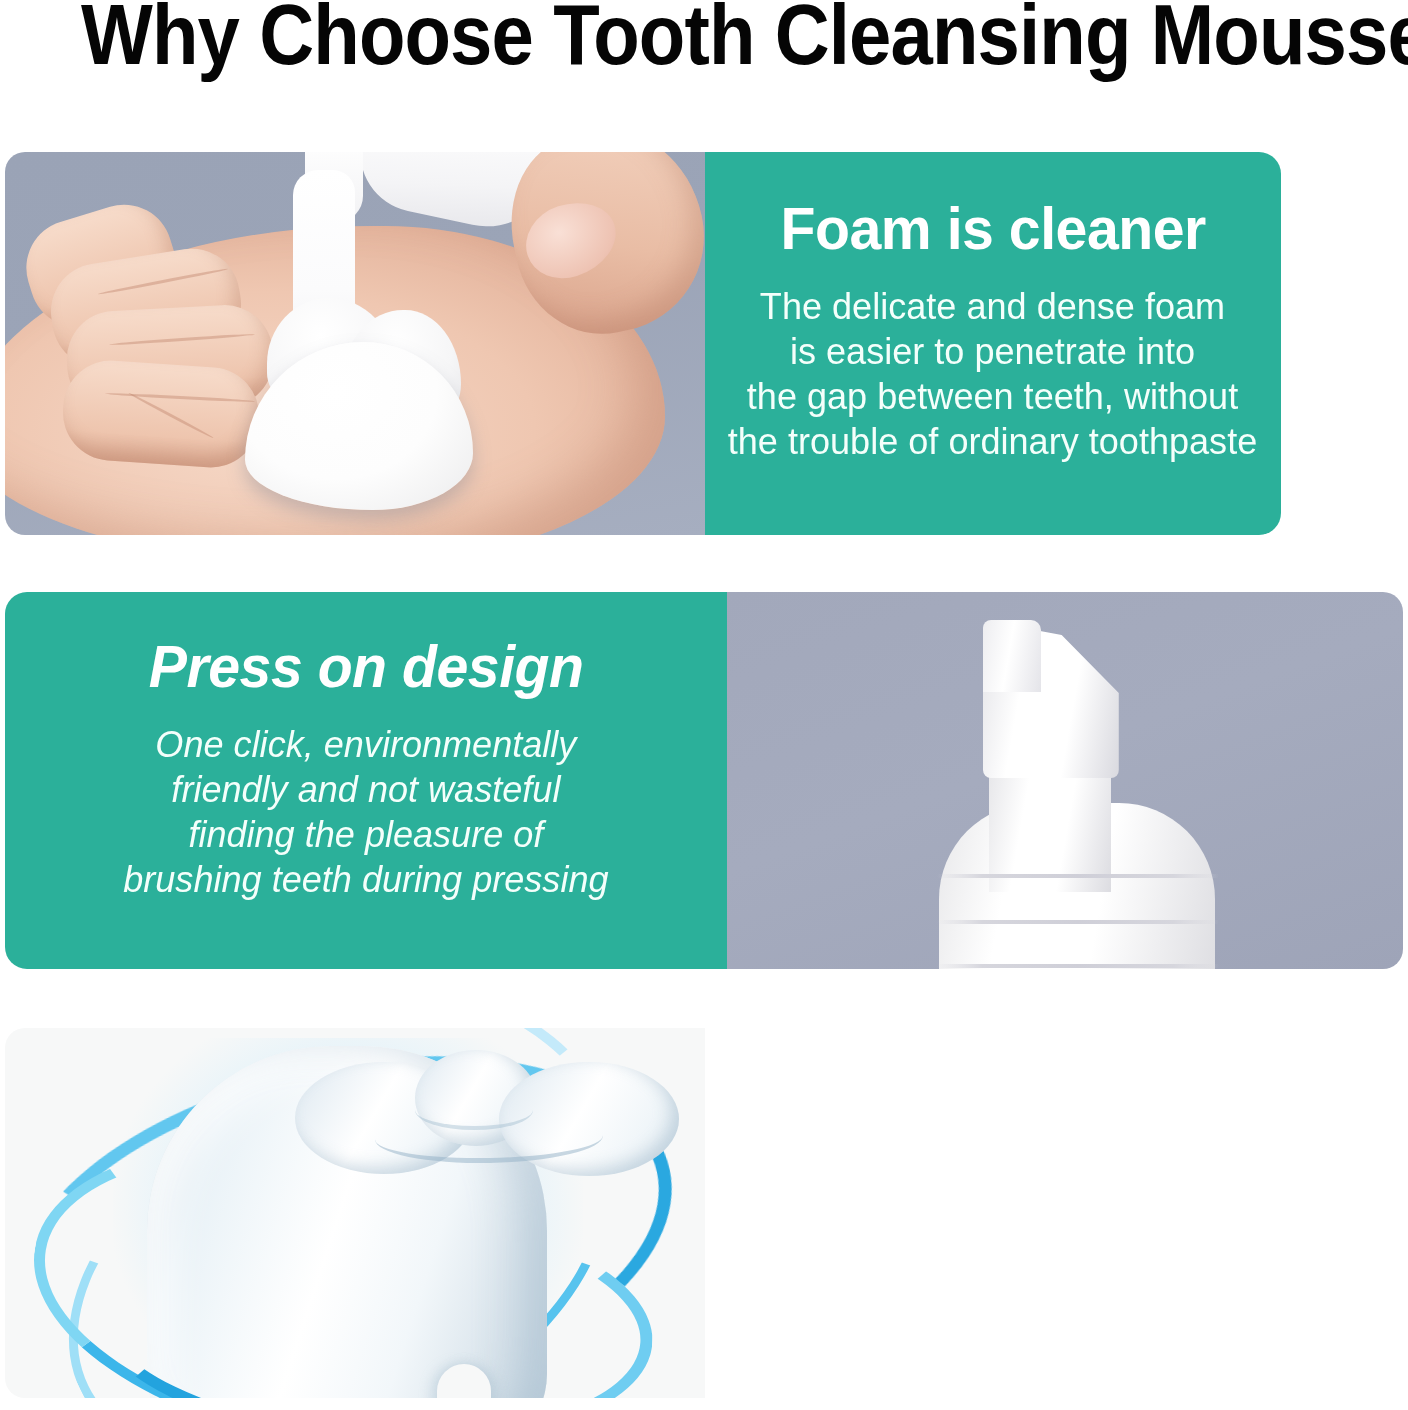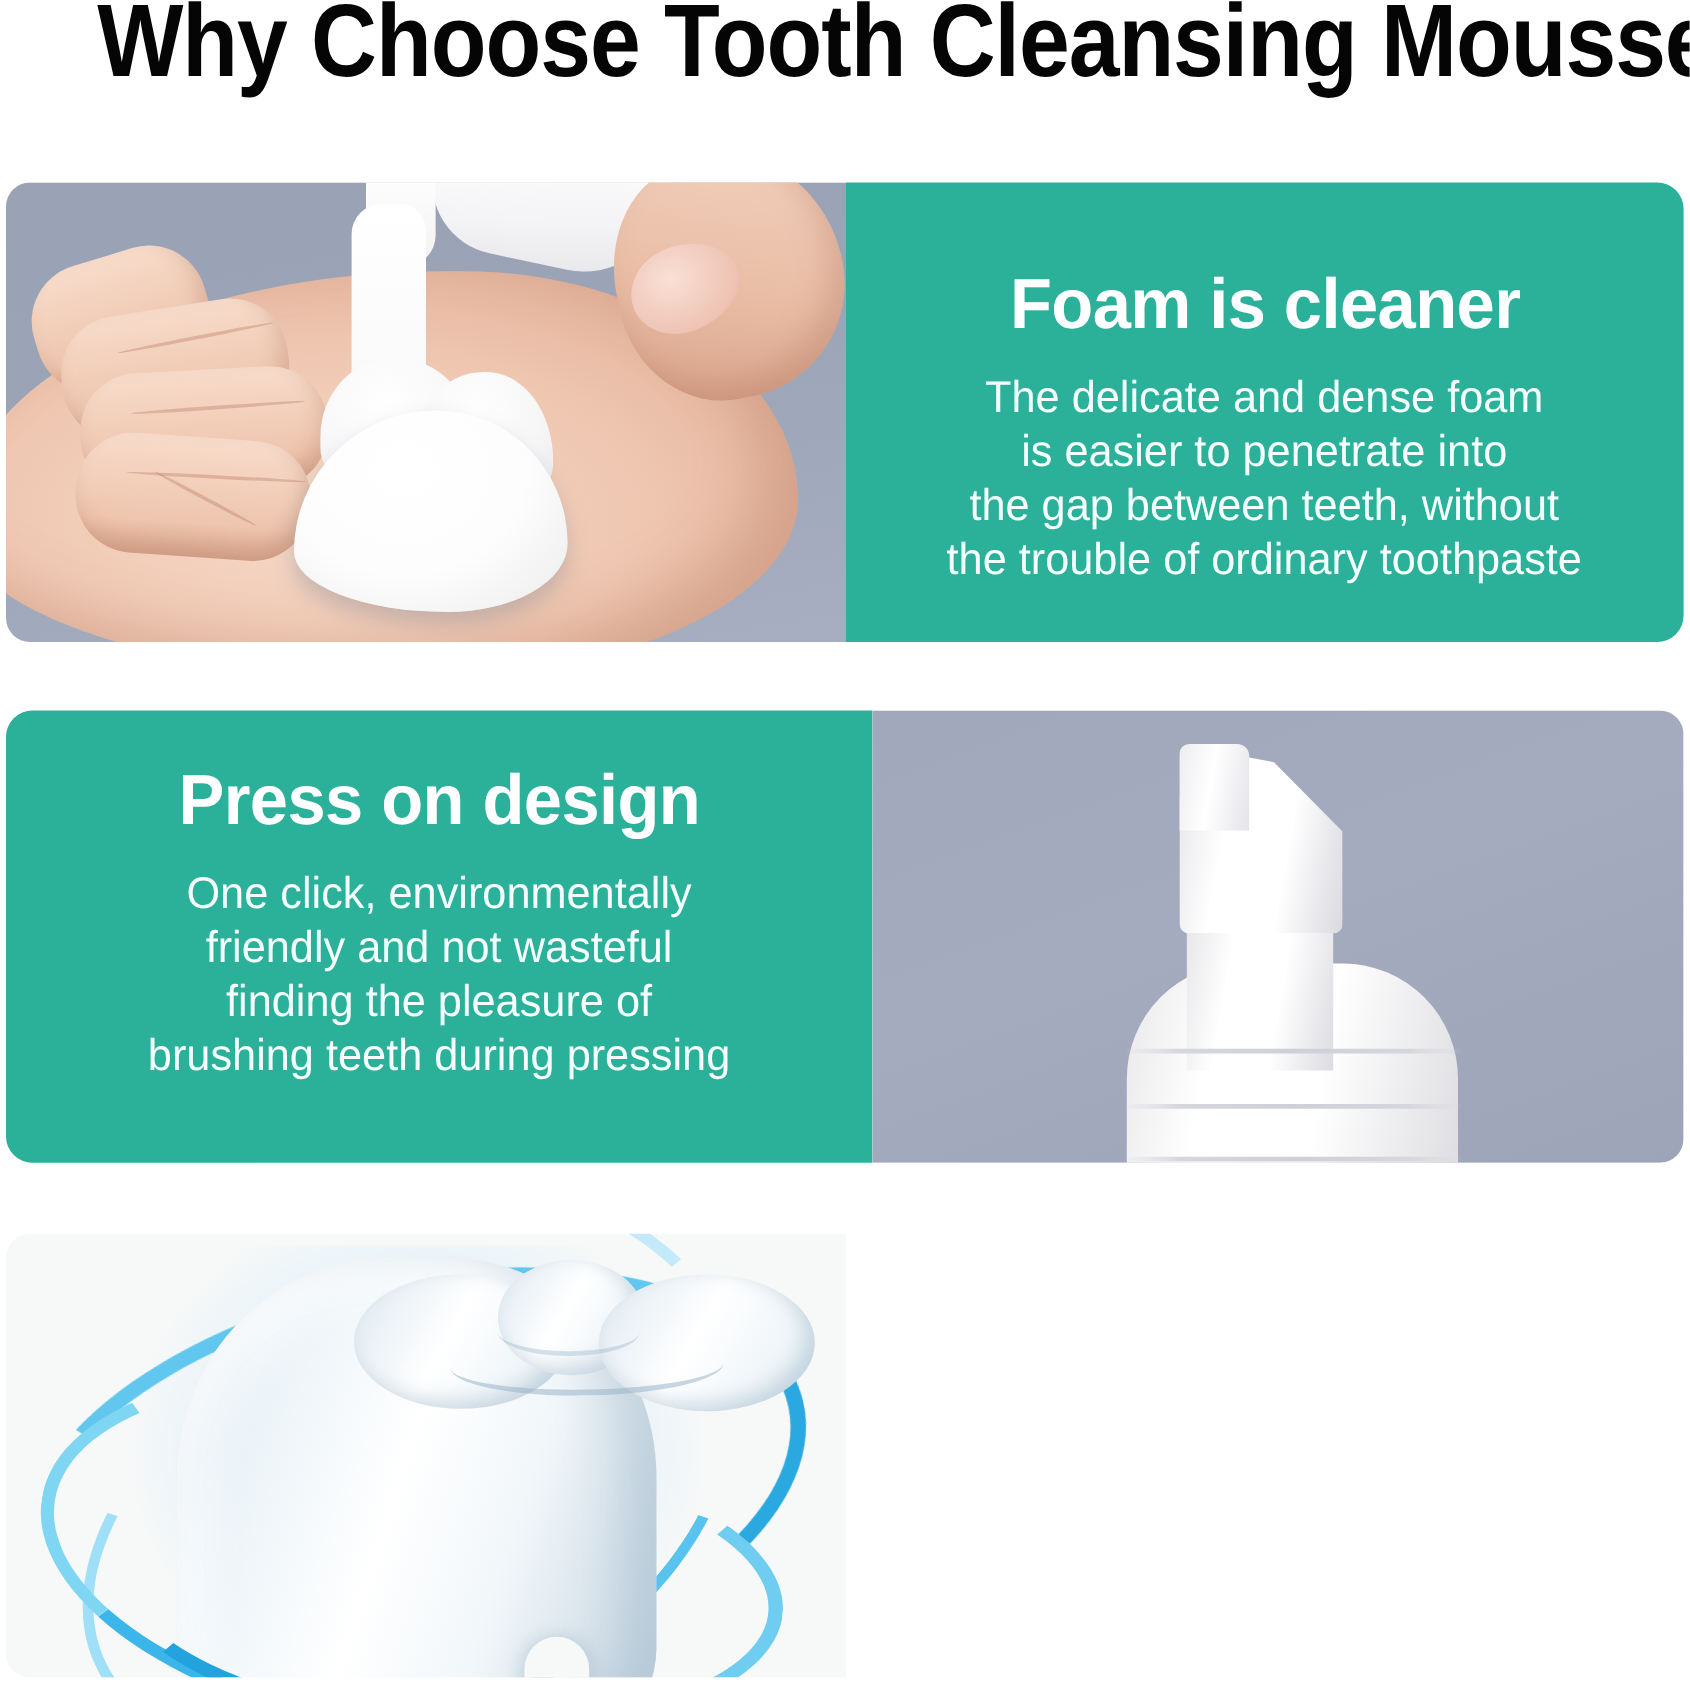--- a/index.html
+++ b/index.html
@@ -55,24 +55,24 @@
     background: #2bb09a;
     display: flex;
     flex-direction: column;
     align-items: center;
     justify-content: flex-start;
     box-sizing: border-box;
   }
 
   
   #row-1 .panel-media { width: 700px; border-radius: 20px 0 0 20px; }
-  #row-1 .panel-text  { width: 698px; border-radius: 0 22px 22px 0; padding-top: 68px; }
-
-  
-  #row-2 .panel-text  { width: 745px; border-radius: 22px 0 0 22px; padding-top: 42px; }
+  #row-1 .panel-text  { width: 576px; border-radius: 0 22px 22px 0; padding-top: 44px; }
+
+  
+  #row-2 .panel-text  { width: 745px; border-radius: 22px 0 0 22px; padding-top: 42px; font-style: italic; }
   #row-2 .panel-media { width: 698px; border-radius: 0 20px 20px 0; }
 
   
   #row-3 .panel-media { width: 700px; border-radius: 20px 0 0 20px; }
   #row-3 .panel-text  { width: 698px; border-radius: 0 22px 22px 0; padding-top: 40px; }
 
   .panel-heading {
     color: #ffffff;
     font-weight: bold;
     font-size: 59px;

